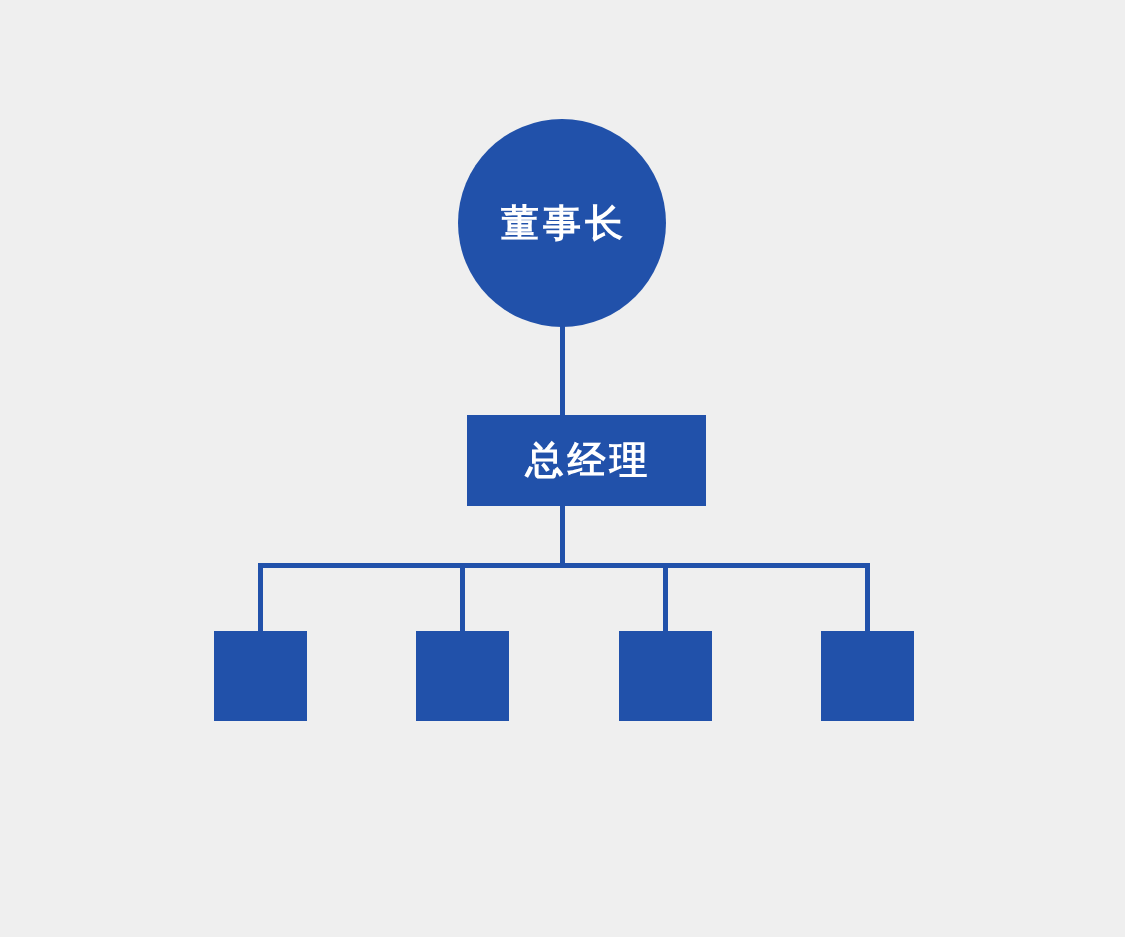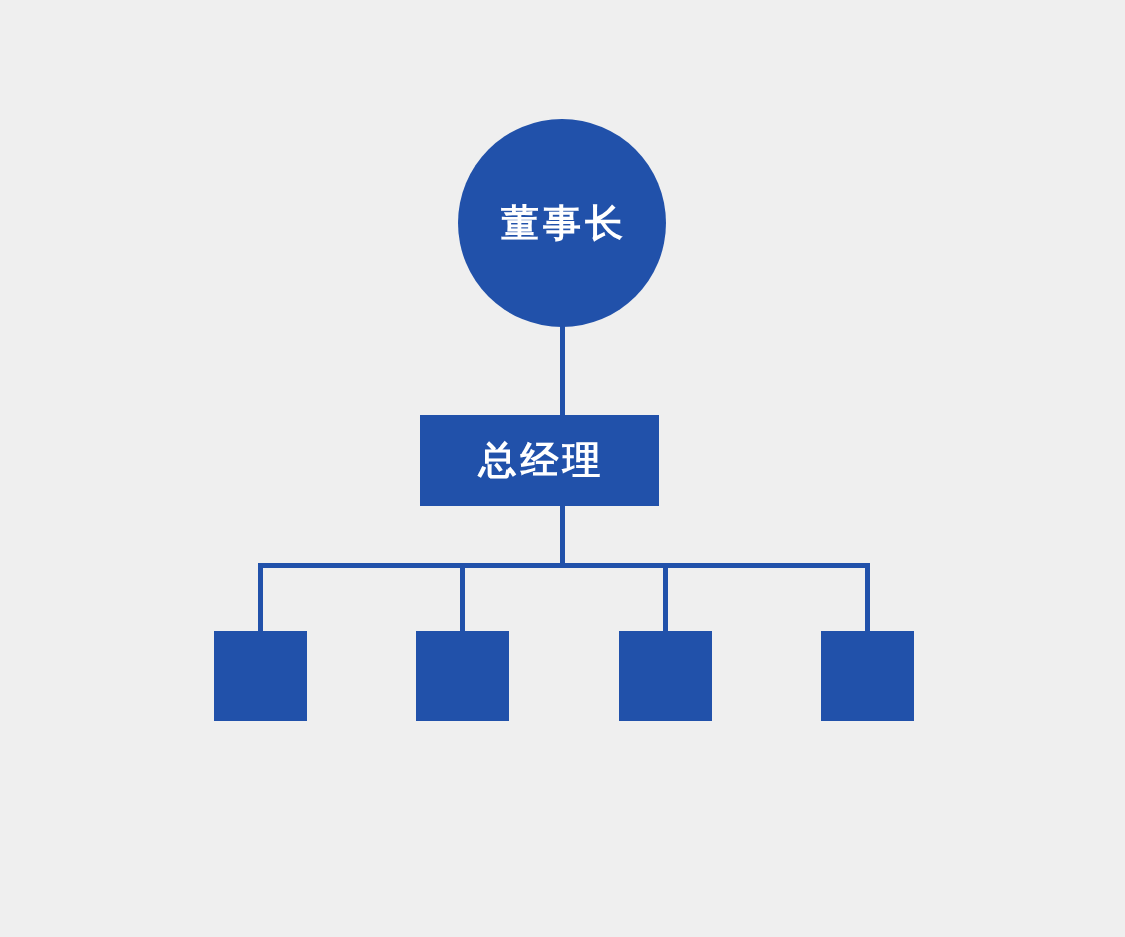--- a/index.html
+++ b/index.html
@@ -39,21 +39,21 @@
     width: 208px; height: 208px;
     border-radius: 50%;
   }
   #node-chairman .label,
   #node-gm .label {
     letter-spacing: 4px;
     text-indent: 4px;
   }
   
   #node-gm {
-    left: 420px; top: 415px;
+    left: 467px; top: 415px;
     width: 239px; height: 91px;
   }
   
   .child {
     top: 631px;
     width: 93px; height: 193px;
     writing-mode: vertical-rl;
     text-orientation: upright;
     letter-spacing: 6px;
   }

